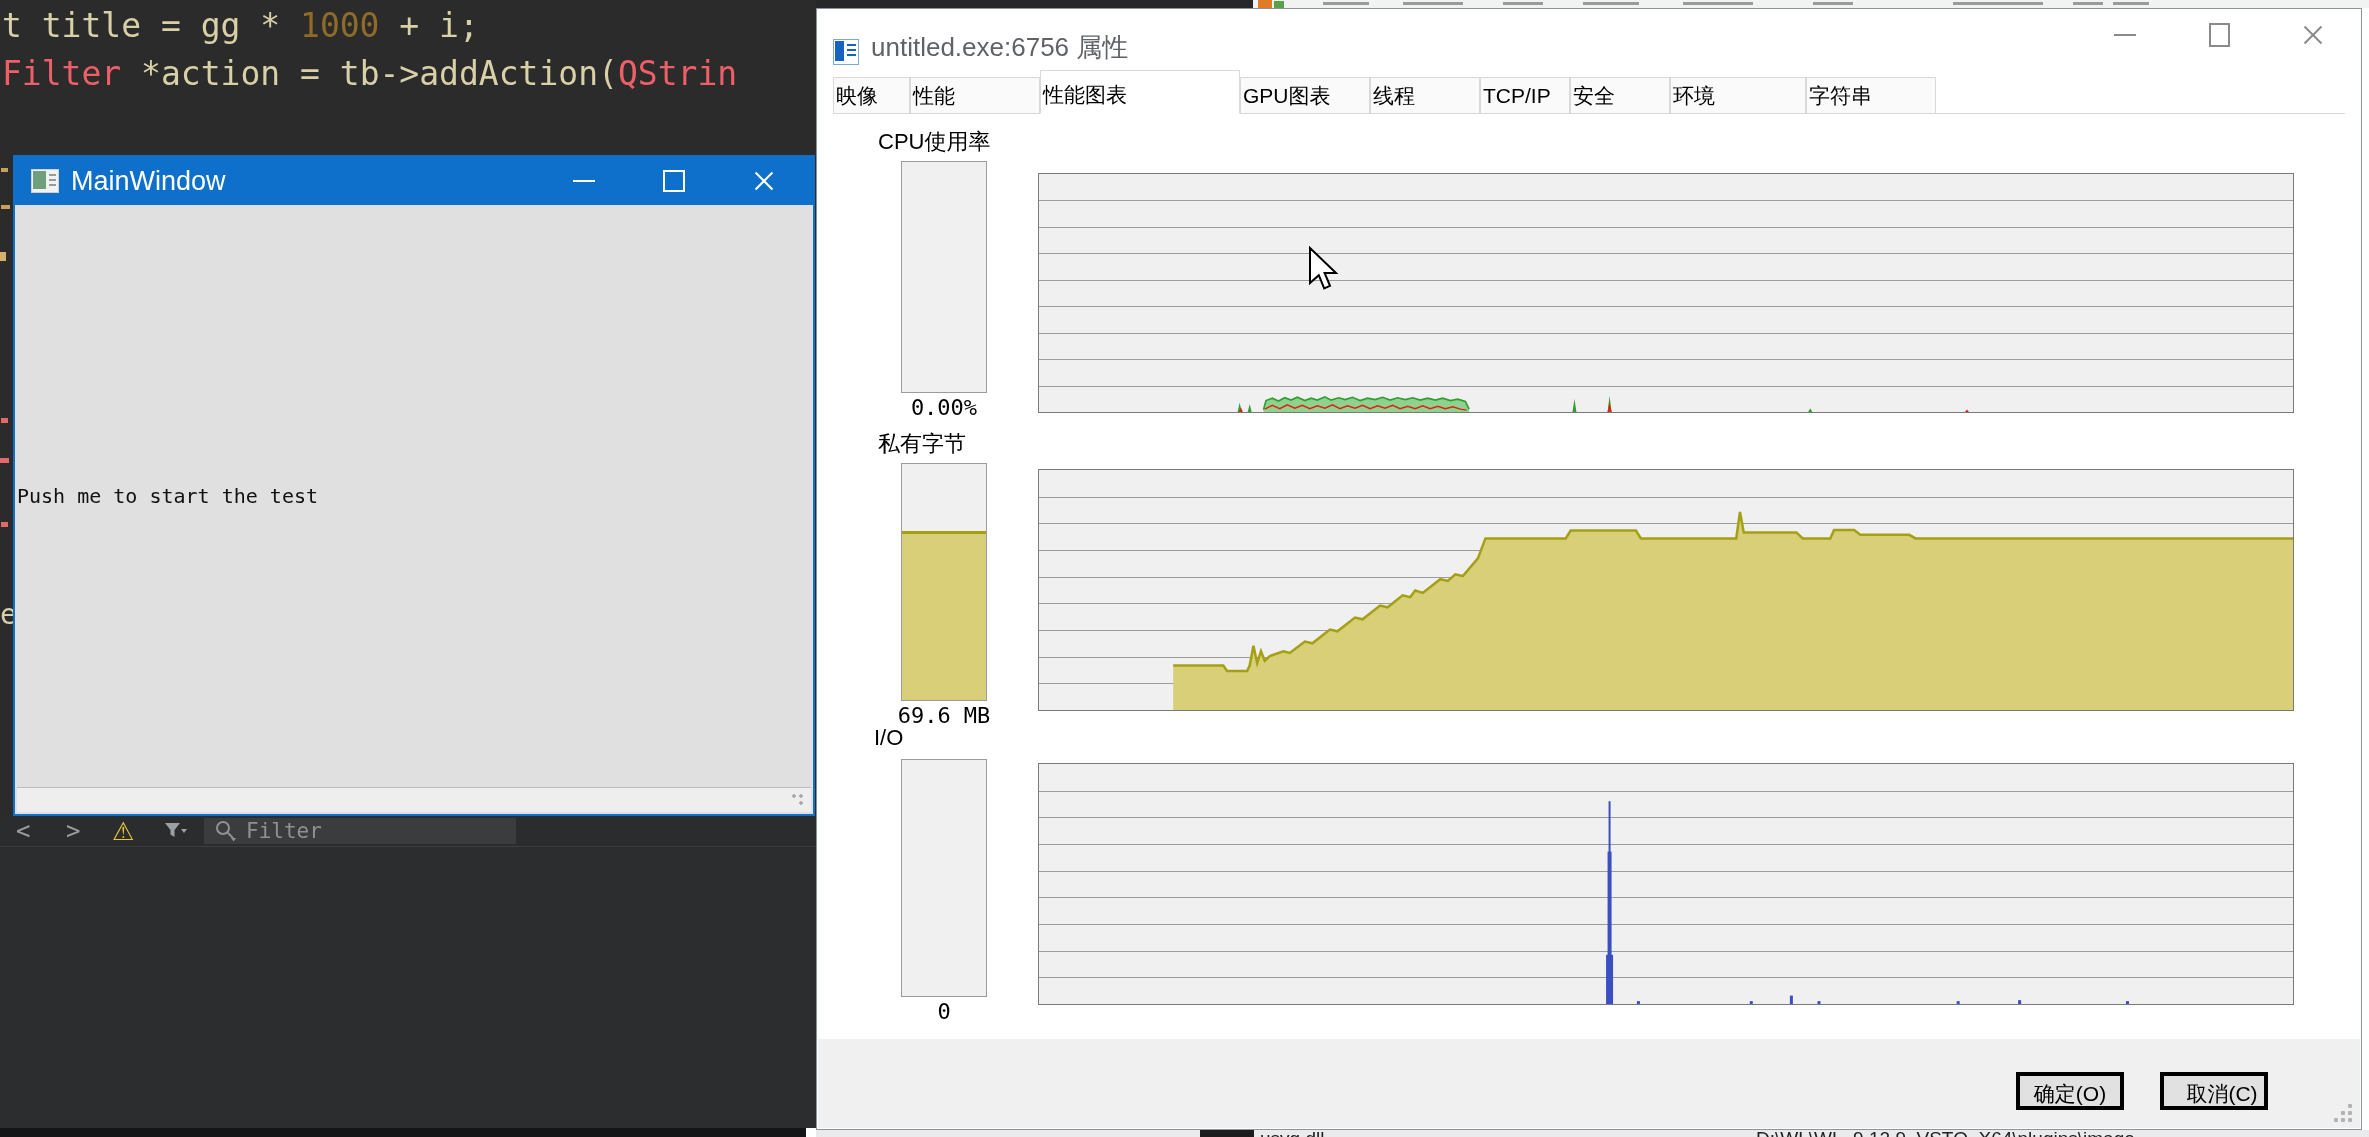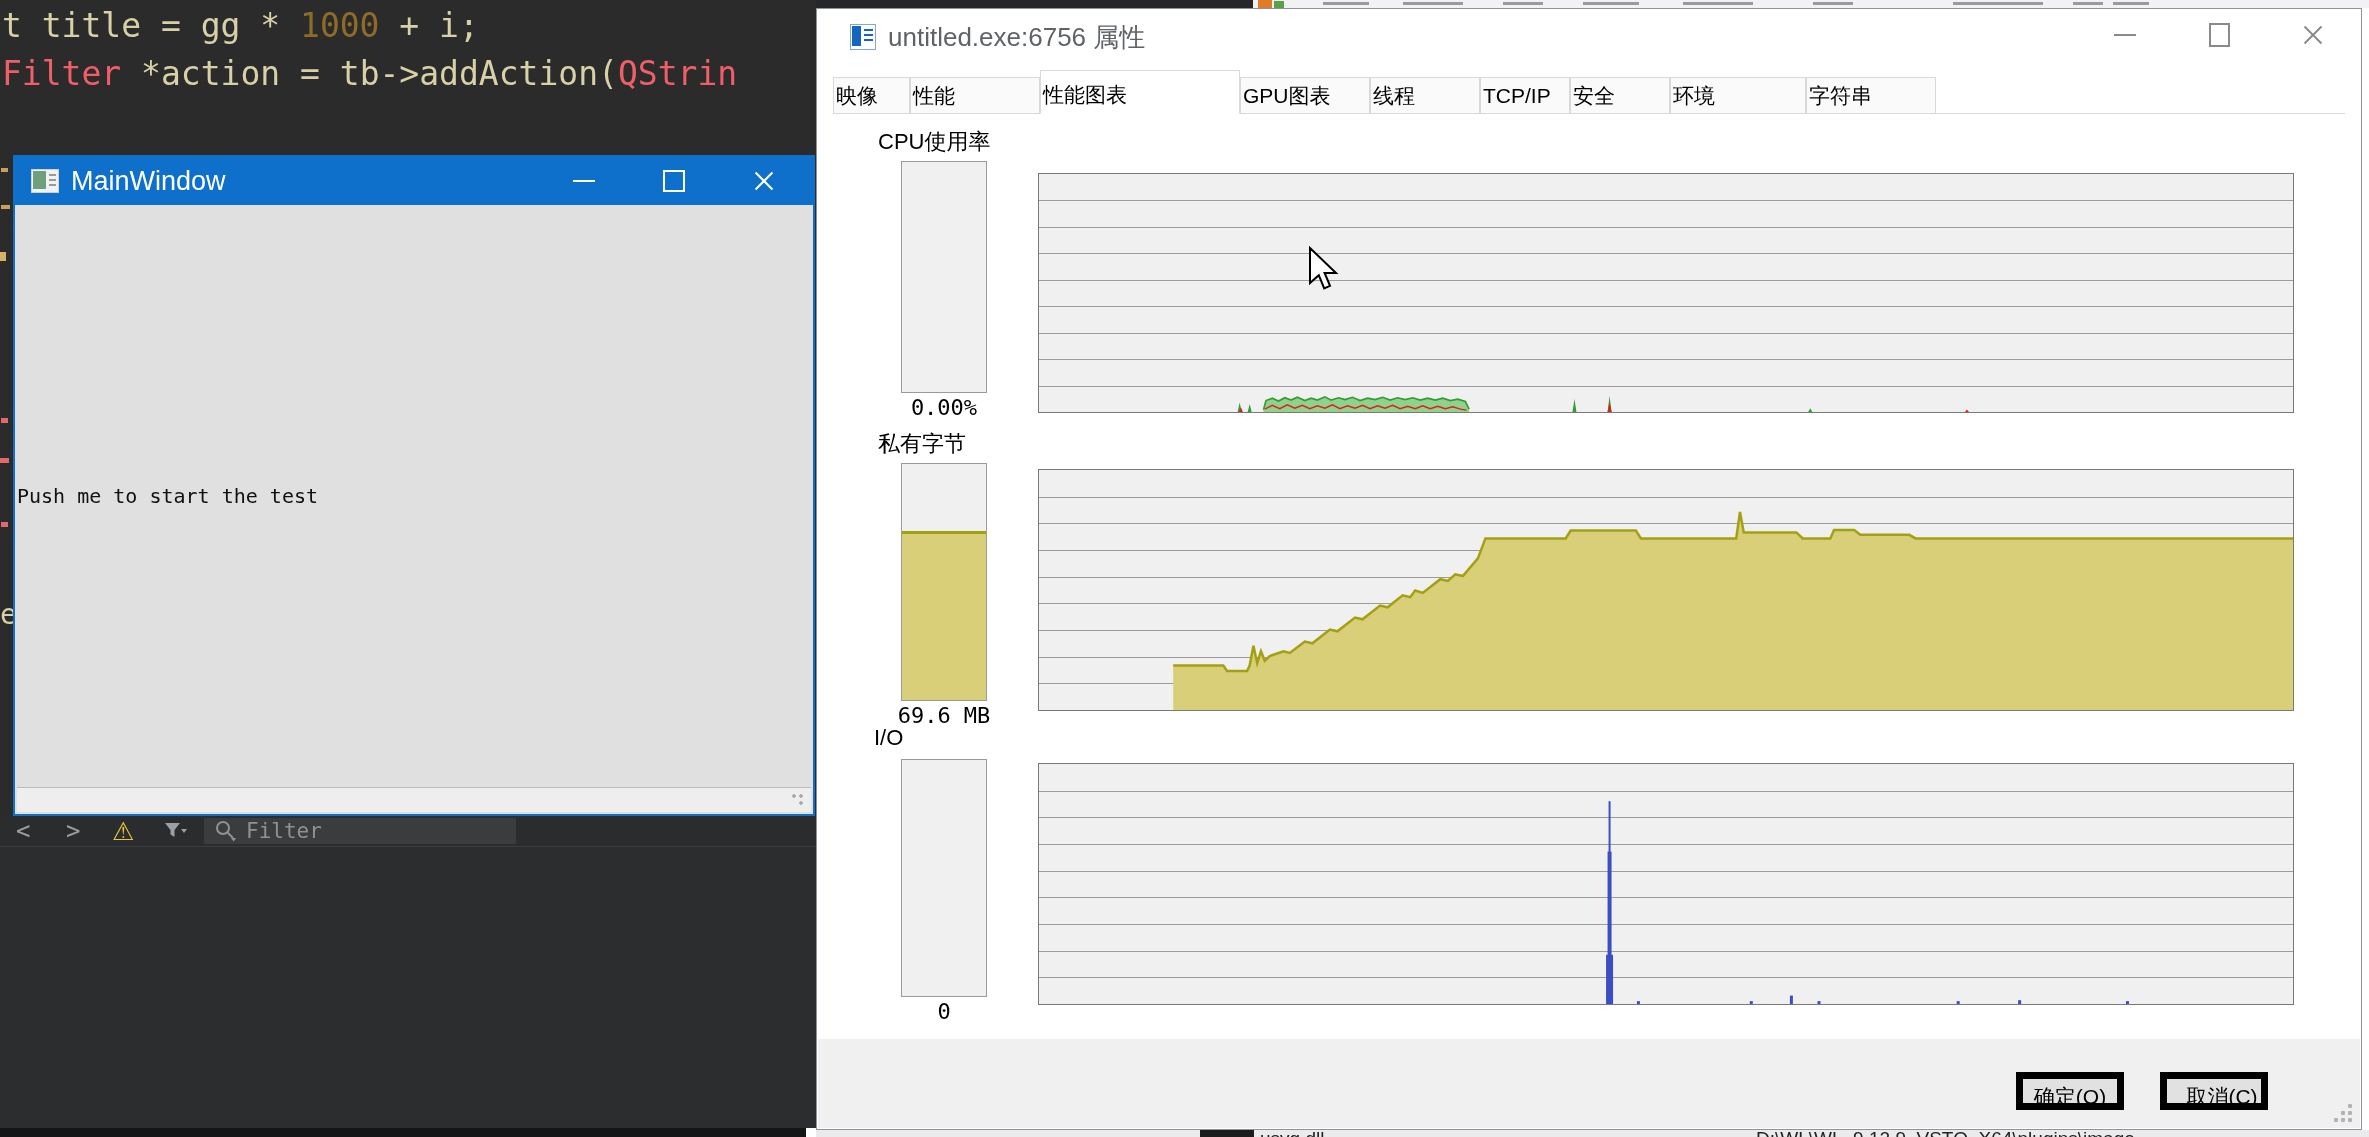--- a/index.html
+++ b/index.html
@@ -54,21 +54,21 @@
   .top-strip-light{left:1253px;top:0;width:1116px;height:8px;background:#f2f2f2;overflow:hidden;}
   .dash{position:absolute;top:2px;height:3px;background:#9a9a9a;}
   .pe-ico{position:absolute;left:5px;top:0;width:14px;height:8px;background:#e07b28;}
   .pe-ico2{position:absolute;left:21px;top:1px;width:10px;height:7px;background:#5aa24a;}
   .bottom-strip{left:816px;top:1130px;width:1553px;height:7px;background:#ebebeb;overflow:hidden;}
   .bs-black{position:absolute;left:384px;top:0;width:54px;height:7px;background:#1c1c1c;}
   .bs-text{position:absolute;top:-2px;color:#222;font-size:19px;font-family:"Liberation Sans",sans-serif;white-space:nowrap;}
 
   
   .dialog{left:816px;top:8px;width:1546px;height:1122px;background:#ffffff;border:1px solid #8d939e;box-sizing:border-box;}
-  .dlg-titlebar{position:absolute;left:0;top:0;right:0;height:56px;background:#ffffff;display:flex;align-items:center;padding-left:17px;}
+  .dlg-titlebar{position:absolute;left:0;top:0;right:0;height:56px;background:#ffffff;display:flex;align-items:flex-end;}
   .dlg-icon{width:24px;height:24px;margin-left:16px;border:1px solid #7fa8d6;position:relative;background:#fff;}
   .dlg-icon::before{content:"";position:absolute;left:1px;top:1px;width:9px;height:20px;background:#1565c0;}
   .dlg-icon::after{content:"";position:absolute;right:2px;top:4px;width:9px;height:2px;background:#1565c0;box-shadow:0 5px 0 #1565c0,0 10px 0 #1565c0;}
   .dlg-title{color:#5f6368;font-size:26px;margin-left:12px;}
   .dlg-caps{position:absolute;right:16px;top:4px;display:flex;gap:30px;}
   .dcap{width:64px;height:44px;display:flex;align-items:center;justify-content:center;}
   .d-min::after{content:"";width:22px;height:2px;background:#8a8a8a;}
   .d-max::after{content:"";width:17px;height:20px;border:2px solid #8a8a8a;}
   .d-close .xshape::before,.d-close .xshape::after{background:#8a8a8a;}
 
@@ -81,21 +81,21 @@
   .tab.sel{height:44px;line-height:48px;background:#ffffff;margin-bottom:-1px;border-bottom:1px solid #ffffff;position:relative;z-index:2;}
 
   .sec-label{position:absolute;font-size:22px;color:#000;}
   .mini{position:absolute;width:86px;border:1px solid #9b9b9b;background:#f0f0f0;box-sizing:border-box;overflow:hidden;}
   .mini-fill{position:absolute;left:0;right:0;bottom:0;}
   .sec-value{position:absolute;width:180px;text-align:center;font-family:"DejaVu Sans Mono",monospace;font-size:22px;color:#000;}
   .graph{position:absolute;left:221px;width:1256px;border:1px solid #7a7a7a;background:#f0f0f0;box-sizing:border-box;overflow:hidden;}
   .graph svg{display:block;}
 
   .dlg-footer{position:absolute;left:1px;right:1px;bottom:1px;height:89px;background:#f0f0f0;}
-  .btn{position:absolute;top:33px;width:108px;height:38px;background:#e1e1e1;border:7px solid #000000;
+  .btn{position:absolute;top:33px;width:108px;height:38px;background:#e1e1e1;border:4px solid #000000;
        font-size:21px;color:#000;text-align:center;line-height:36px;box-sizing:border-box;}
   .btn-ok{left:1198px;} .btn-cancel{left:1342px;padding-left:16px;}
   .dlg-grip{position:absolute;right:6px;bottom:6px;width:20px;height:20px;
        background:radial-gradient(circle at 16px 4px,#b3b3b3 2px,transparent 2.5px),
                   radial-gradient(circle at 16px 11px,#b3b3b3 2px,transparent 2.5px),
                   radial-gradient(circle at 16px 18px,#b3b3b3 2px,transparent 2.5px),
                   radial-gradient(circle at 9px 11px,#b3b3b3 2px,transparent 2.5px),
                   radial-gradient(circle at 9px 18px,#b3b3b3 2px,transparent 2.5px),
                   radial-gradient(circle at 2px 18px,#b3b3b3 2px,transparent 2.5px);}
 

